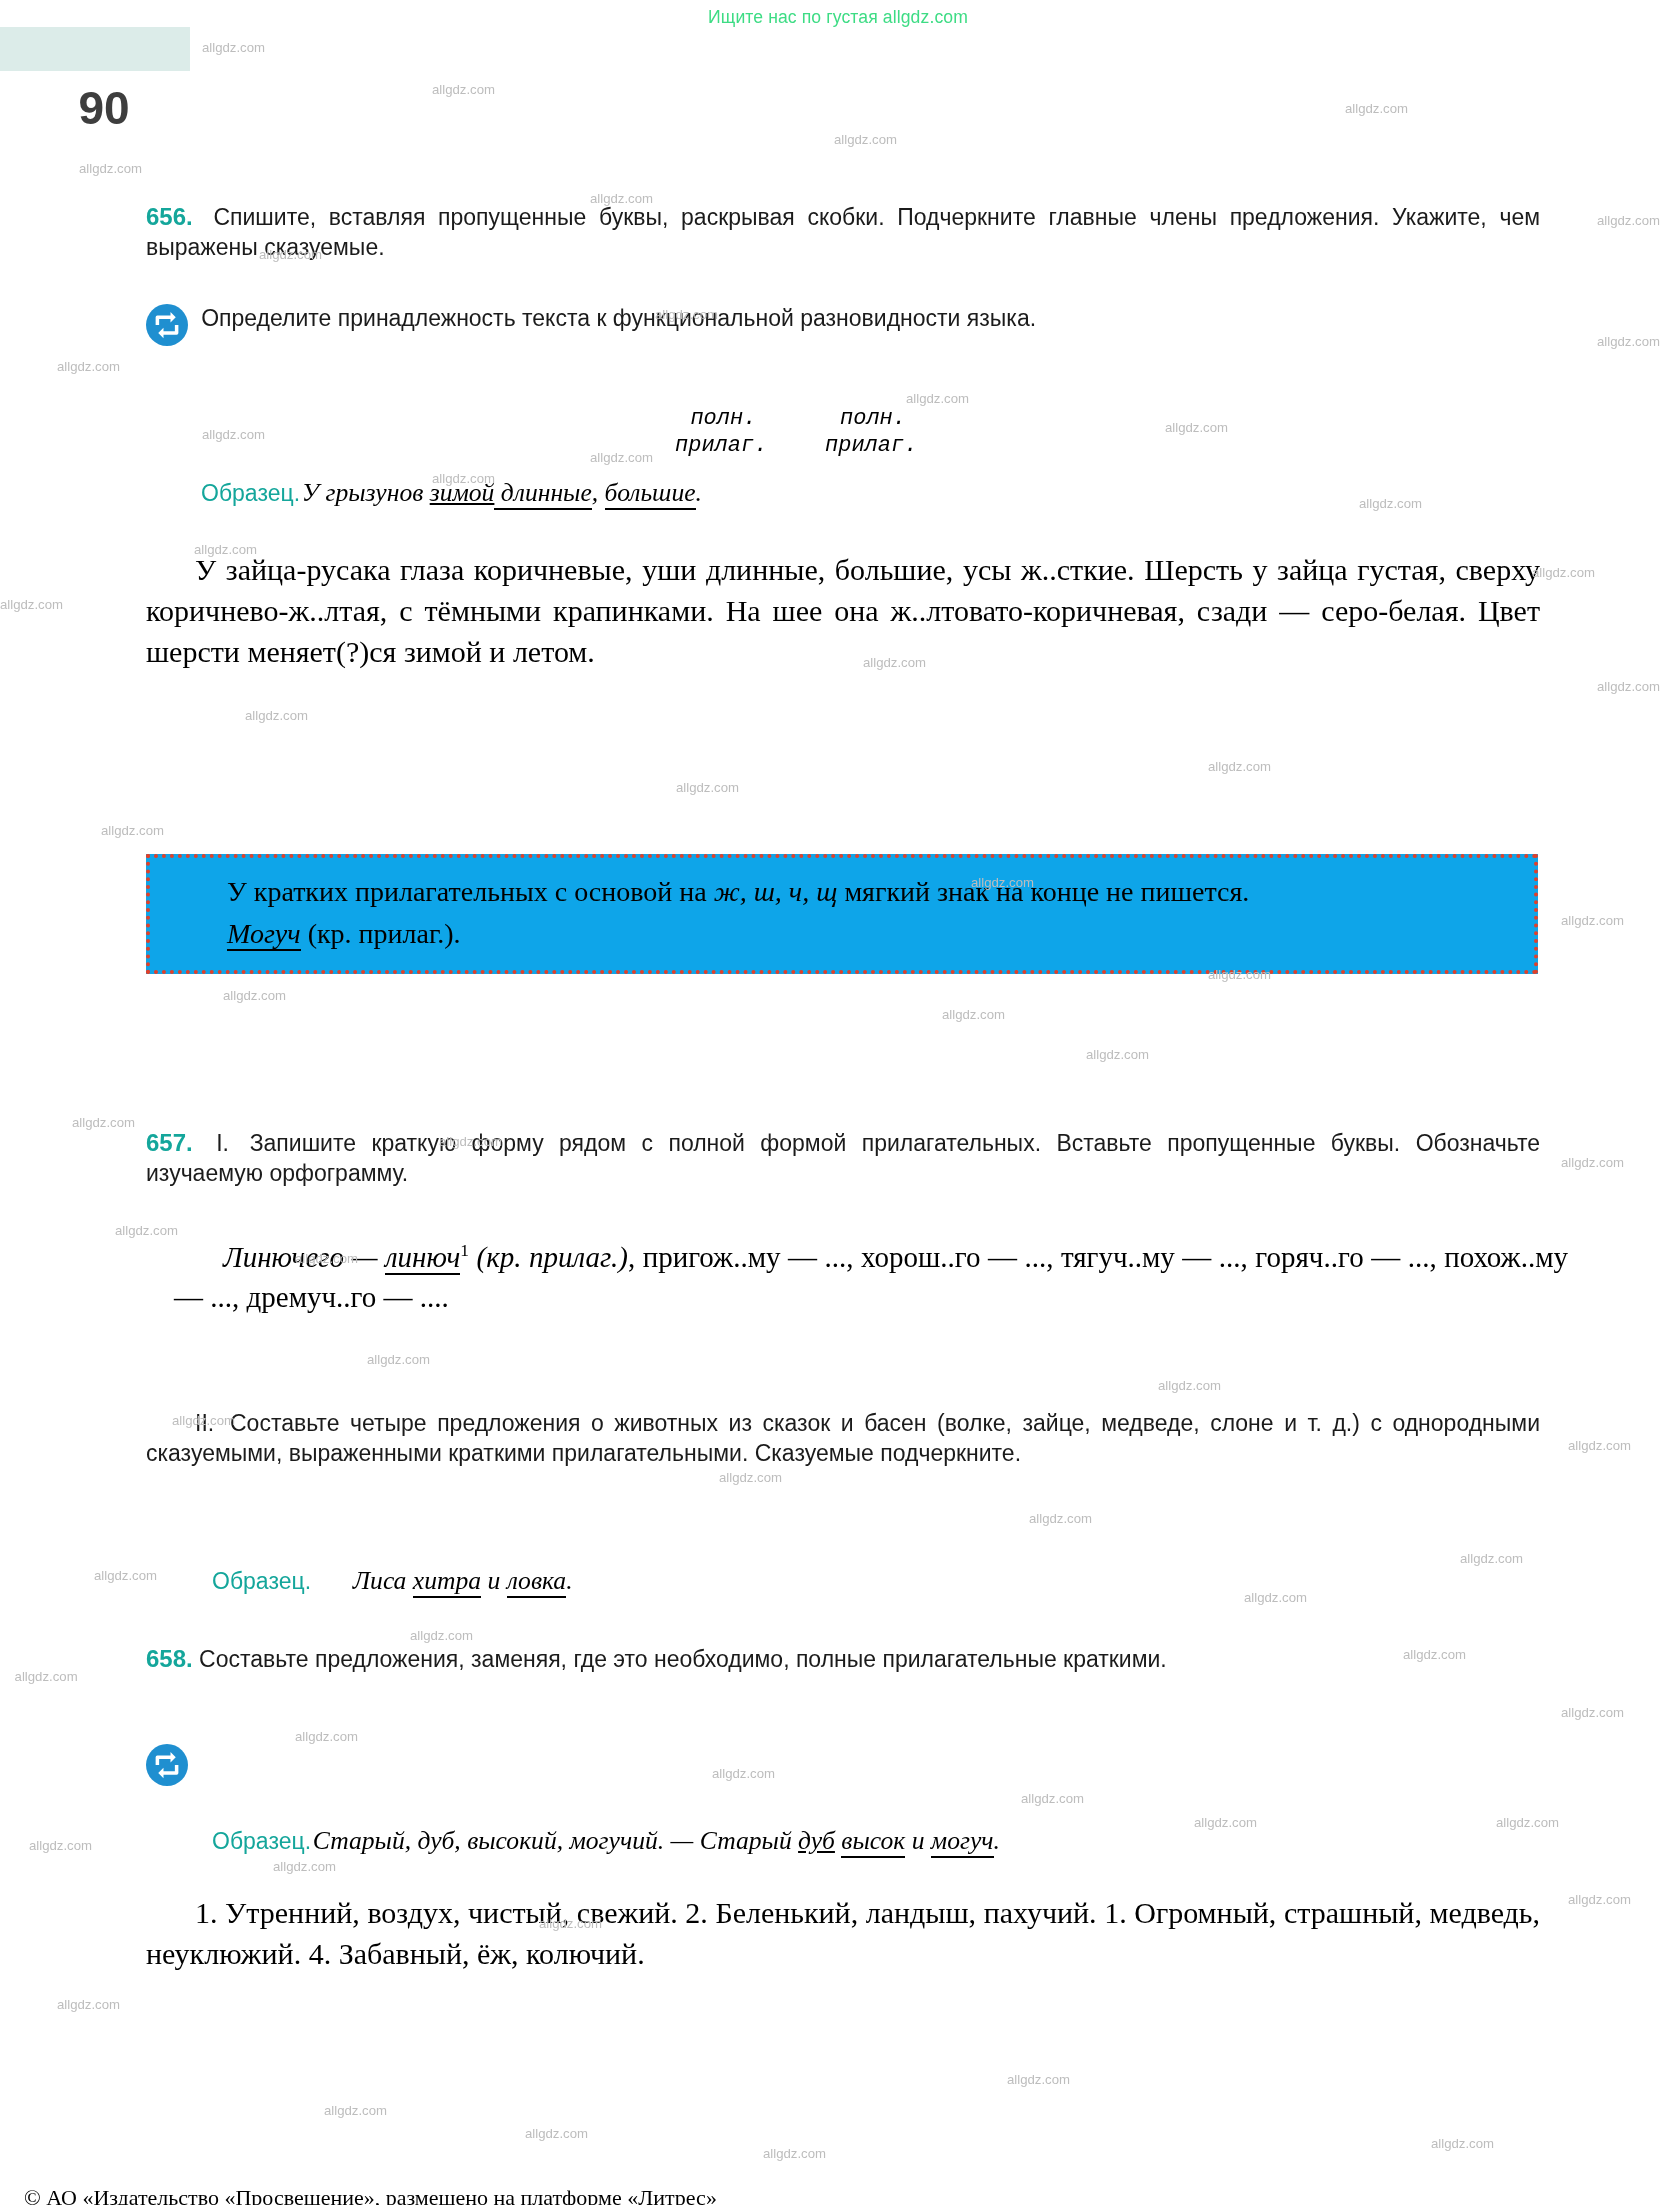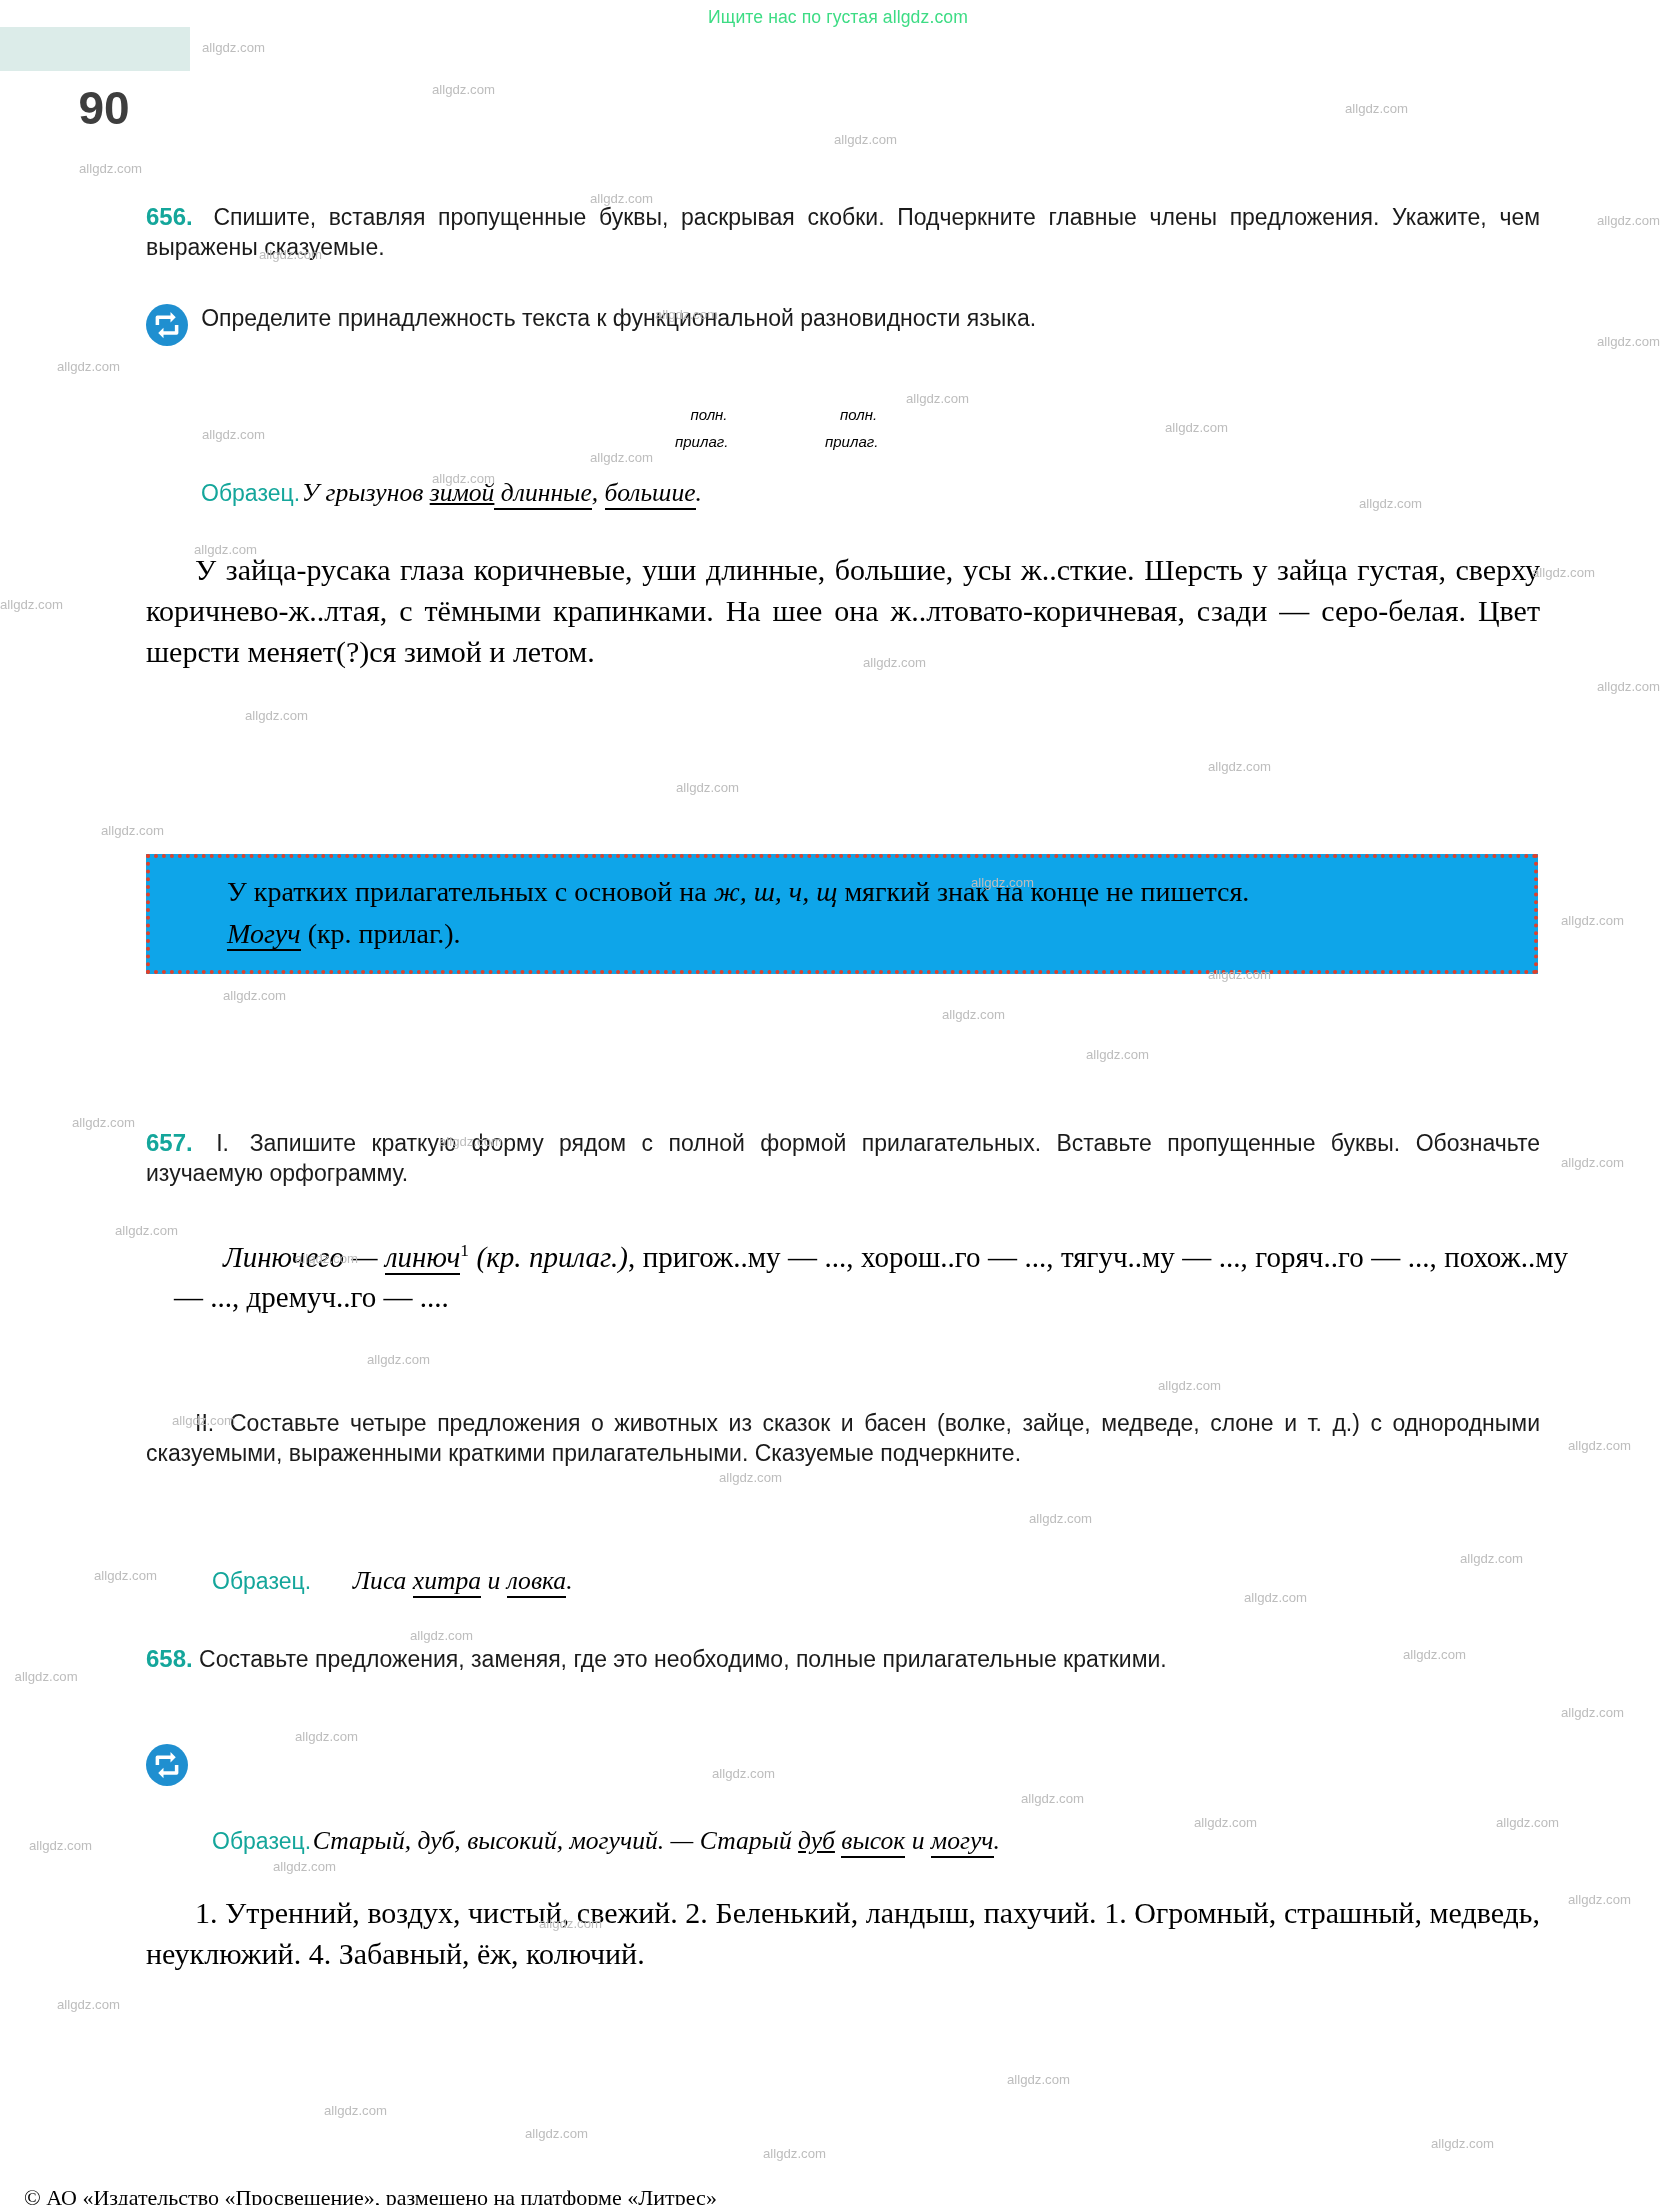--- a/index.html
+++ b/index.html
@@ -163,21 +163,21 @@
   <span class="icon-circle">
     <svg viewBox="0 0 64 64" aria-hidden="true">
       <path fill="#ffffff" d="M14 18h26v8l12-12L40 2v8H10a4 4 0 0 0-4 4v18h8V18z"></path>
       <path fill="#ffffff" d="M50 46H24v-8L12 50l12 12v-8h30a4 4 0 0 0 4-4V32h-8v14z"></path>
     </svg>
   </span>
   <span class="sans" style="flex:1;">Определите принадлежность текста к функциональной разновидности языка.</span>
 </div>
 
 <div class="blk" style="left:675px; top:406px; width:353px;">
-  <div style="position:relative; height:57px; font-family:Liberation Sans, sans-serif; font-style:italic; font-size:15px;">
+  <div style="position:relative; height:57px; font-family:Liberation Mono, monospace; font-style:italic; font-size:22px;">
     <span style="position:absolute; left:15.4px; top:0;">полн.</span>
     <span style="position:absolute; left:165px; top:0;">полн.</span>
     <span style="position:absolute; left:0px; top:27px;">прилаг.</span>
     <span style="position:absolute; left:150px; top:27px;">прилаг.</span>
   </div>
 </div>
 
 <div class="blk" style="left:201px; top:476px; width:1323px;">
   <span class="sample-label">Образец.</span>
   <span class="serif ital" style="font-size:25.6px;">У грызунов </span><span class="serif ital und" style="font-size:25.6px;">зимой</span><span class="serif ital dbl" style="font-size:25.6px;"> длинные</span><span class="serif ital" style="font-size:25.6px;">, </span><span class="serif ital dbl" style="font-size:25.6px;">большие</span><span class="serif ital" style="font-size:25.6px;">.</span>

